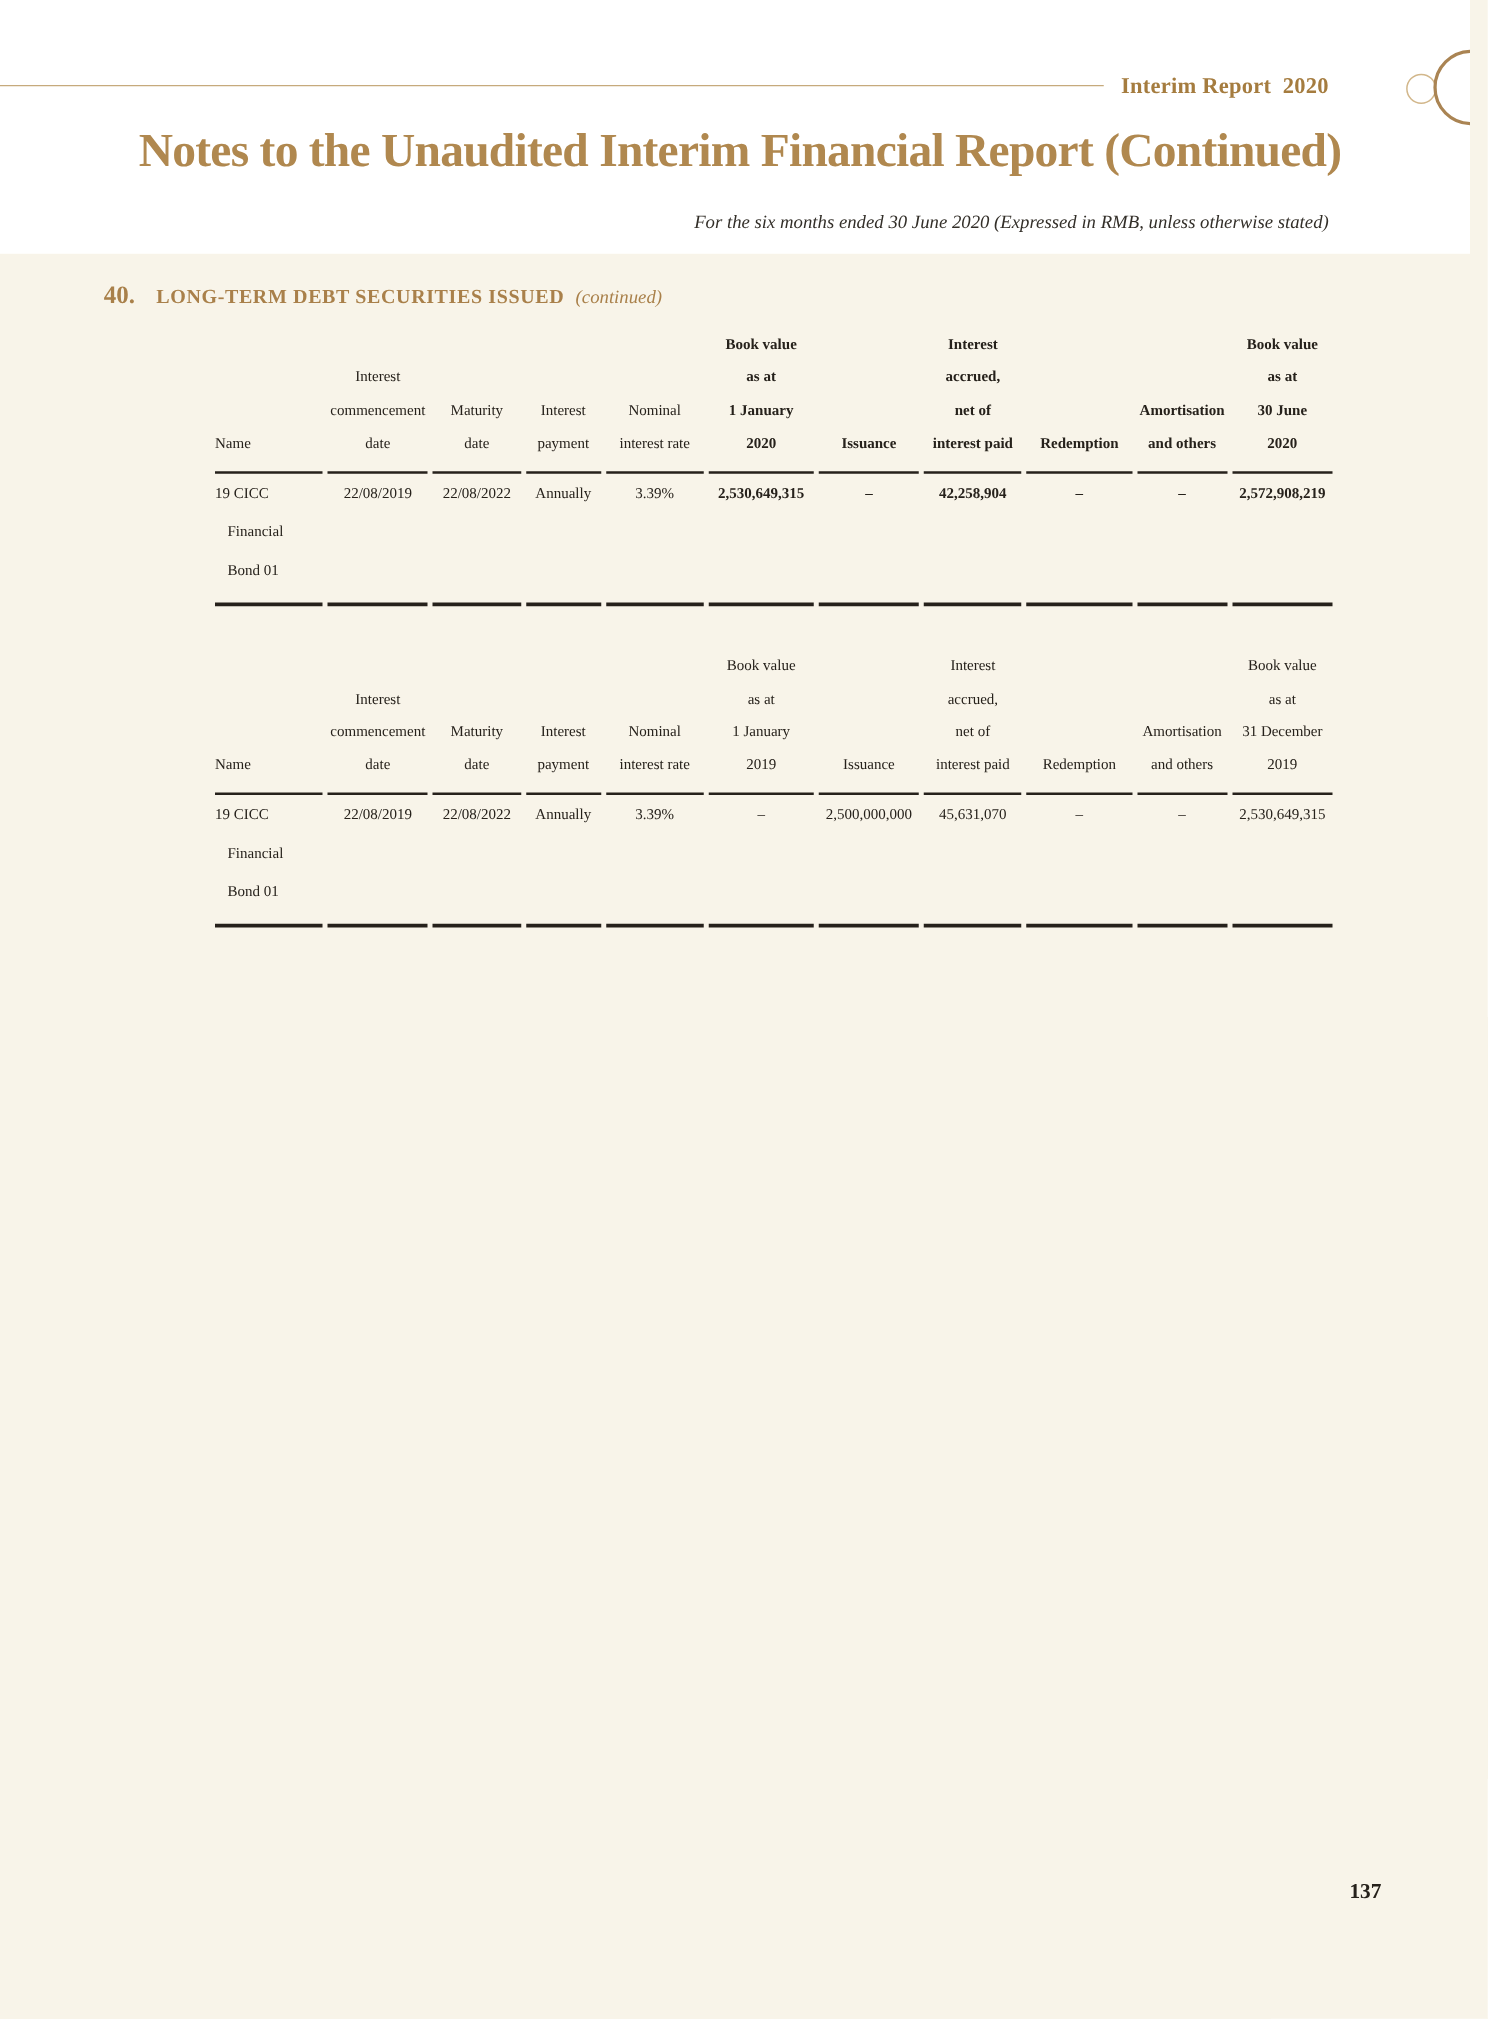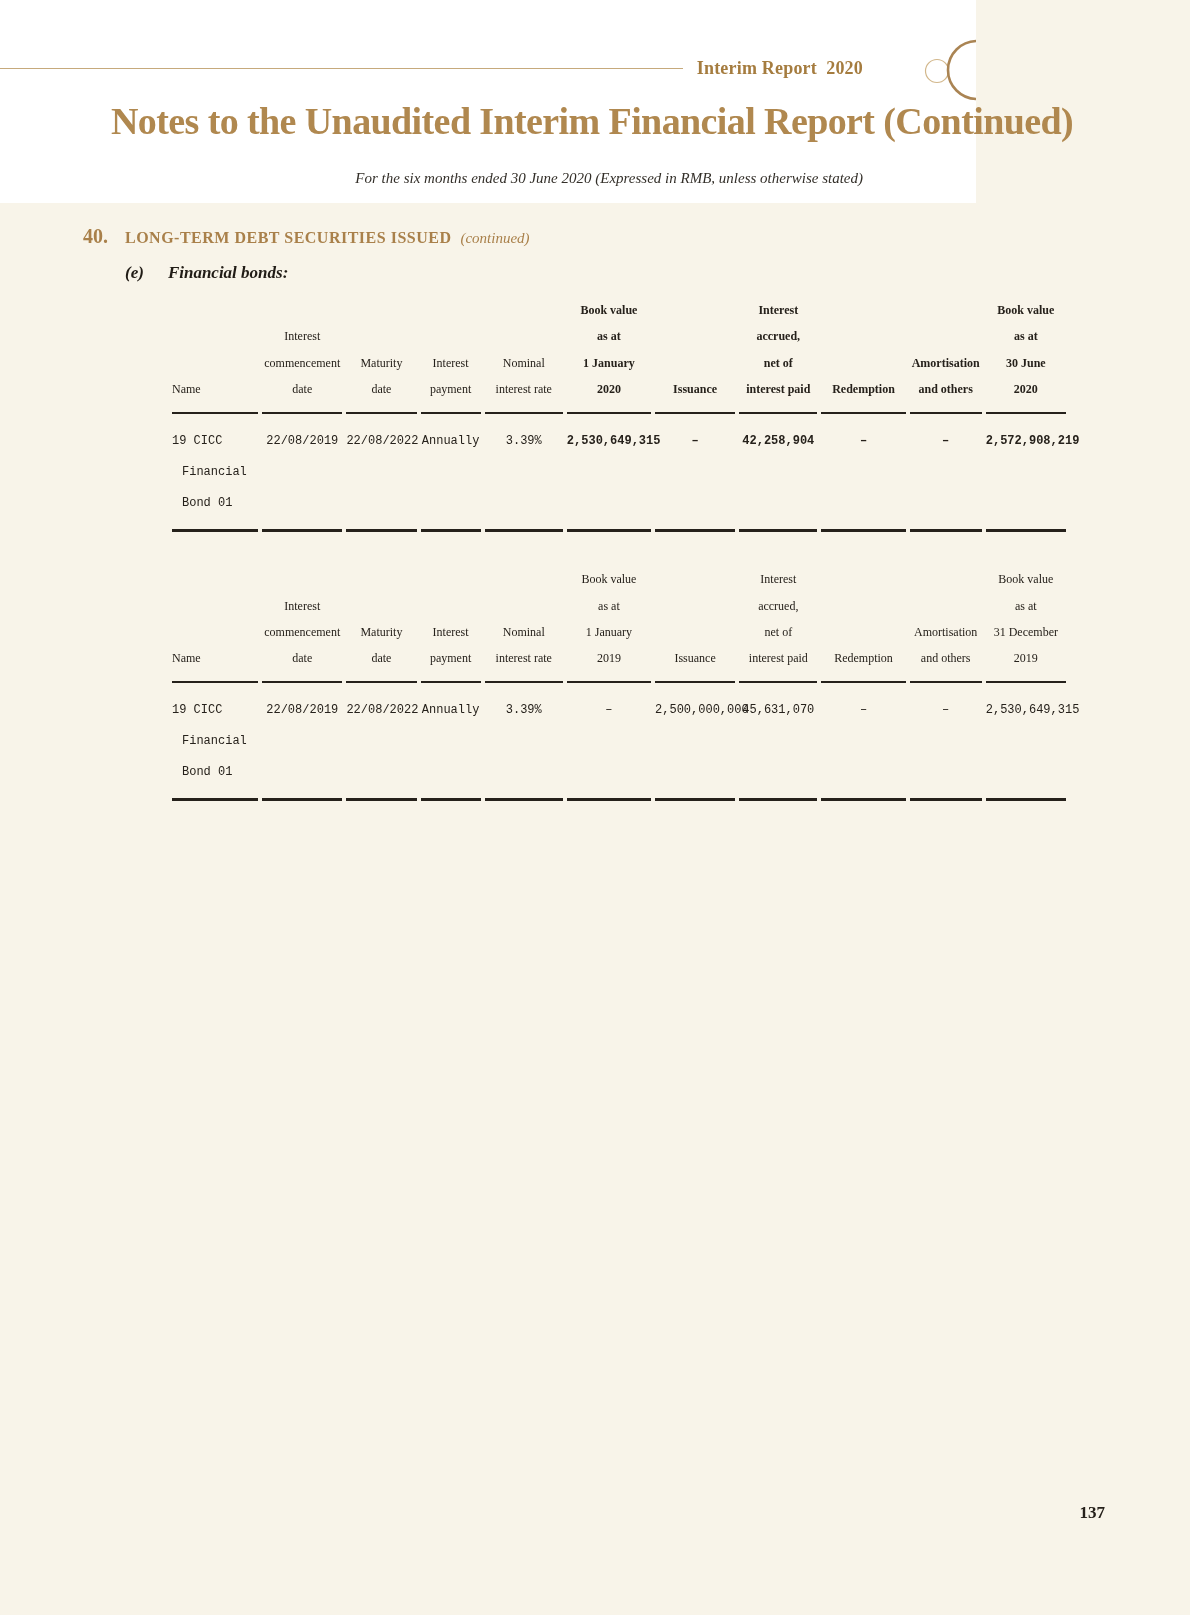--- a/index.html
+++ b/index.html
@@ -7,21 +7,21 @@
   body {
     font-family:"Liberation Serif","DejaVu Serif",serif;
     background:#ffffff;
   }
   .page {
     position:relative; width:1190px; height:1615px;
     background:#f8f4e9; overflow:hidden;
   }
   
   .header-band {
-    position:absolute; top:0; left:0; width:976px; height:203px;
+    position:absolute; top:0; left:0; width:1176px; height:203px;
     background:#ffffff;
   }
   .rule-row {
     position:absolute; top:58px; left:0; right:113px;
     display:flex; align-items:center;
   }
   .rule { flex:1; height:1px; background:#c6aa7c; margin-right:14px; }
   .report-label {
     color:#a57c3f; font-weight:bold; font-size:18px; white-space:nowrap;
     letter-spacing:0.2px;
@@ -53,24 +53,23 @@
     font-size:12px; color:#26211b;
   }
   table.bond-table + table.bond-table { margin-top:34px; }
   .bond-table th {
     vertical-align:bottom; font-weight:normal;
     padding:0 0 9px 0; line-height:2.2;
     border-bottom:2px solid #26211b;
   }
   .bond-table td {
     vertical-align:top;
-    padding:12px 0 10px 0; line-height:2.6;
+    padding:0 0 10px 0; line-height:2.6;
     border-bottom:3px solid #26211b;
     white-space:nowrap;
-    font-family:Liberation Mono, monospace;
   }
   .bond-table .al { text-align:left; }
   .bond-table .ar { text-align:center; }
   .bond-table .em { font-weight:bold; }
   .bond-table .indent { padding-left:10px; }
   
   .page-number {
     position:absolute; top:1503px; left:1050px; width:55px;
     text-align:right; font-size:17px; font-weight:bold; color:#26211b;
   }
@@ -89,23 +88,20 @@
       <circle cx="33" cy="46" r="11.5" fill="none" stroke="#d2b78b" stroke-width="1.2"></circle>
       <circle cx="73" cy="45" r="29" fill="none" stroke="#aa8453" stroke-width="2.6"></circle>
     </svg>
     <h1 class="page-title">Notes to the Unaudited Interim Financial Report (Continued)</h1>
     <div class="page-subtitle">For the six months ended 30 June 2020 (Expressed in RMB, unless otherwise stated)</div>
   </div>
 
   <div class="body-band">
     <div class="section">
       <span class="section-num">40.</span><span class="section-title">LONG-TERM DEBT SECURITIES ISSUED</span><span class="section-continued">(continued)</span>
-    </div>
-    <div class="subsection">
-      <span class="subsection-label">(e)</span><span class="subsection-title">Financial bonds:</span>
     </div>
 
     <table class="bond-table">
         <colgroup>
           <col style="width: 86px;">
           <col style="width: 80px;">
           <col style="width: 70px;">
           <col style="width: 60px;">
           <col style="width: 78px;">
           <col style="width: 84px;">

